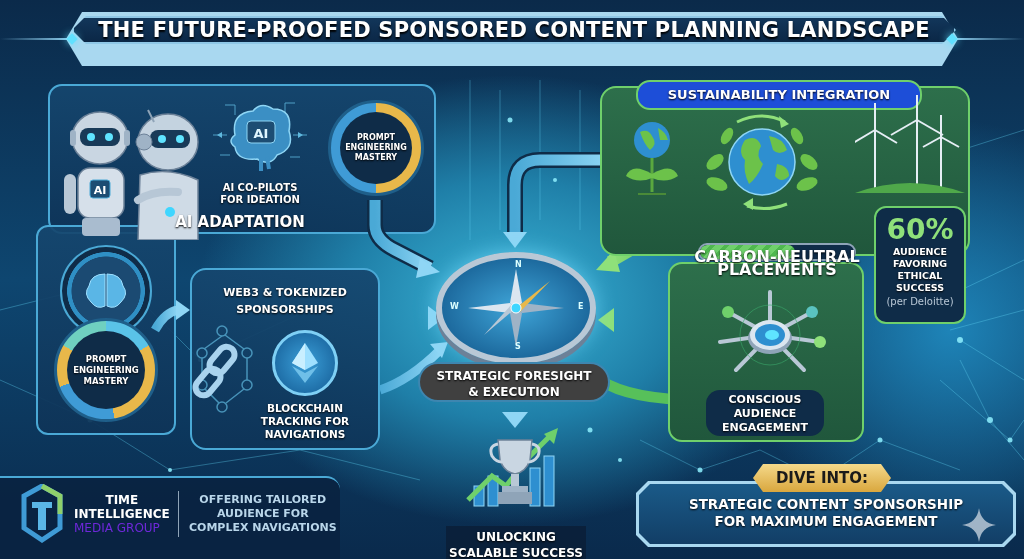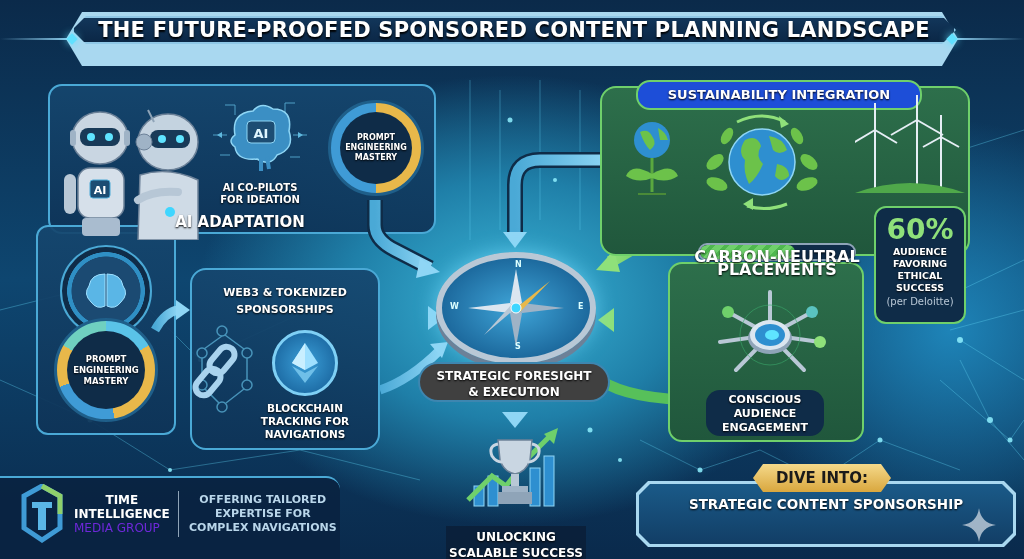--- a/index.html
+++ b/index.html
@@ -404,28 +404,29 @@
 <div class="abs" style="left:74px;top:493px;font-size:12px;line-height:14px;">
   <div class="bold">TIME</div>
   <div class="bold">INTELLIGENCE</div>
   <div style="color:#6d28d9;">MEDIA GROUP</div>
 </div>
 
 <div class="abs" style="left:178px;top:491px;width:1px;height:46px;background:#8fa4b8;"></div>
 
 <div class="abs bold" style="left:189px;top:493px;font-size:11px;line-height:14px;color:#b9d6ea;">
   <div>OFFERING TAILORED</div>
-  <div>EXPERTISE FOR</div>
+  <div>AUDIENCE FOR</div>
   <div>COMPLEX NAVIGATIONS</div>
 </div>
 
 <div class="abs" style="left:636px;top:481px;width:380px;height:66px;background:#a9d8f0;clip-path:polygon(12px 0,calc(100% - 12px) 0,100% 12px,100% calc(100% - 12px),calc(100% - 12px) 100%,12px 100%,0 calc(100% - 12px),0 12px);"></div>
 <div class="abs txt-center" style="left:639px;top:484px;width:374px;height:60px;background:linear-gradient(180deg,#1a5a88,#123e66);clip-path:polygon(11px 0,calc(100% - 11px) 0,100% 11px,100% calc(100% - 11px),calc(100% - 11px) 100%,11px 100%,0 calc(100% - 11px),0 11px);padding-top:12px;">
   <div class="label-white" style="font-size:13.5px;line-height:17px;">
     <div>STRATEGIC CONTENT SPONSORSHIP</div>
+    <div>FOR MAXIMUM ENGAGEMENT</div>
   </div>
 </div>
 <div class="abs txt-center bold" style="left:753px;top:464px;width:138px;height:28px;background:linear-gradient(180deg,#f5d98a,#d9a73e);color:#1a1a1a;font-size:15px;line-height:28px;clip-path:polygon(10px 0,calc(100% - 10px) 0,100% 50%,calc(100% - 10px) 100%,10px 100%,0 50%);">
   <span>DIVE INTO:</span>
 </div>
 <svg class="abs" style="left:962px;top:508px;" width="34" height="34" viewBox="0 0 34 34">
   <path d="M17 0 Q19 15 34 17 Q19 19 17 34 Q15 19 0 17 Q15 15 17 0 Z" fill="#b9c8d6" opacity="0.85"></path>
 </svg>
 
 </body></html>

